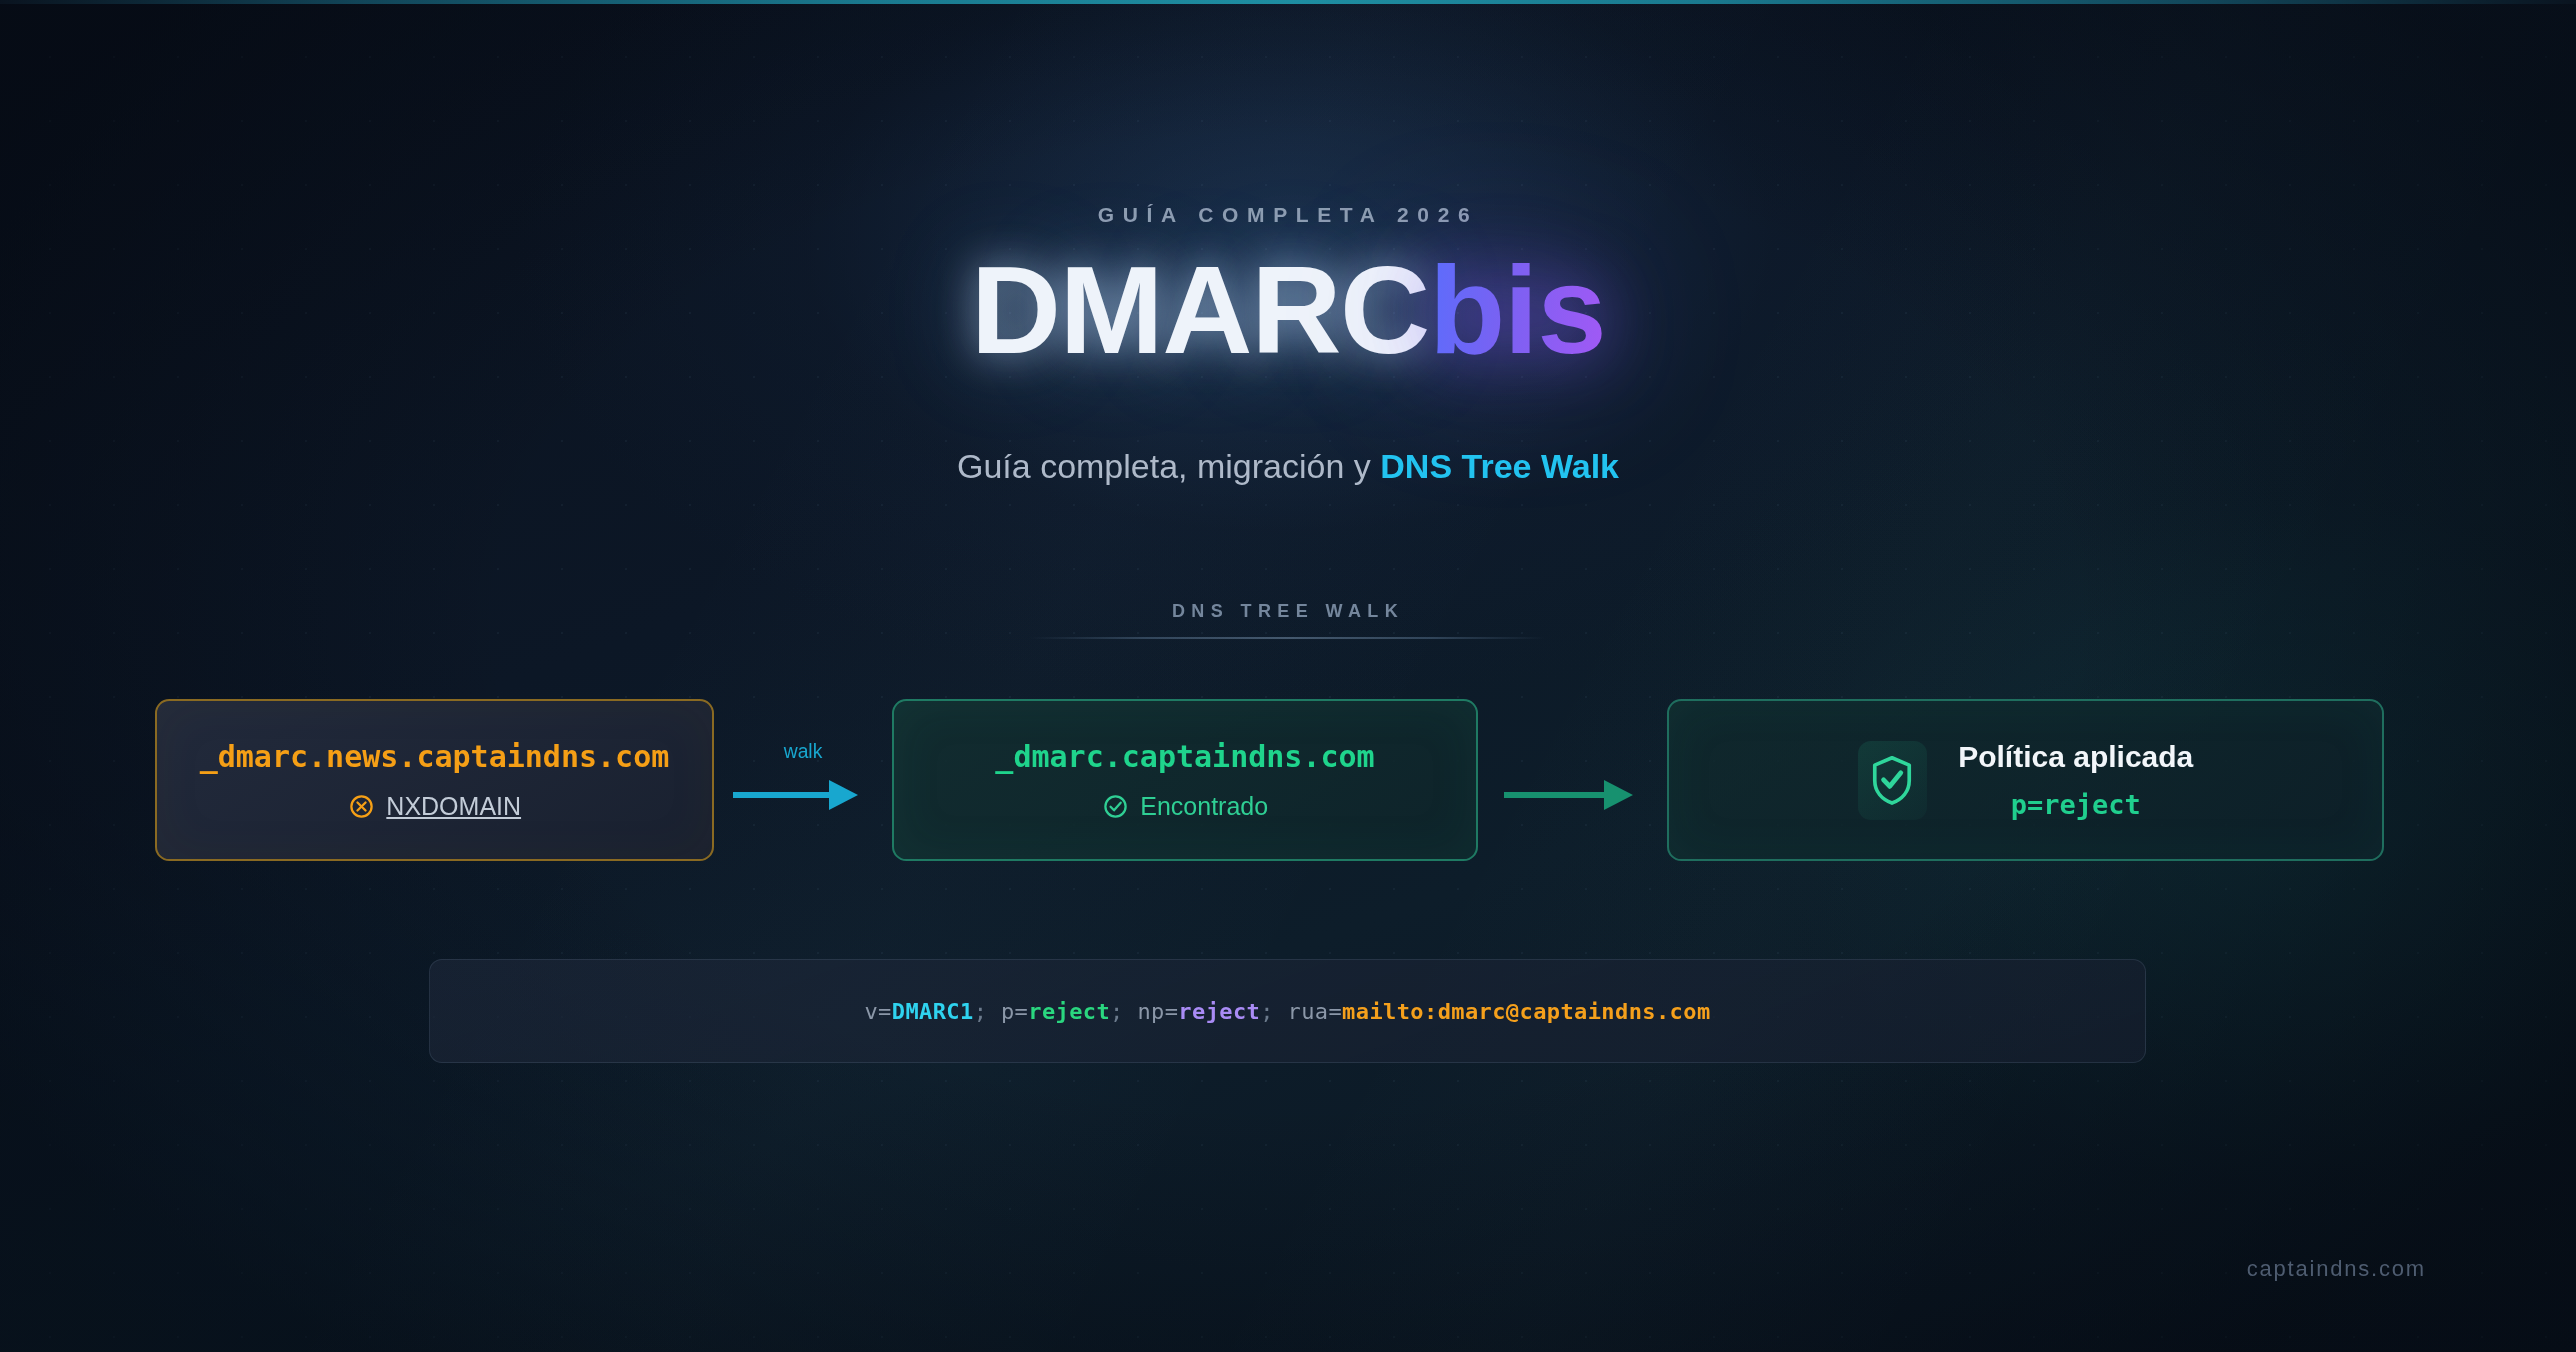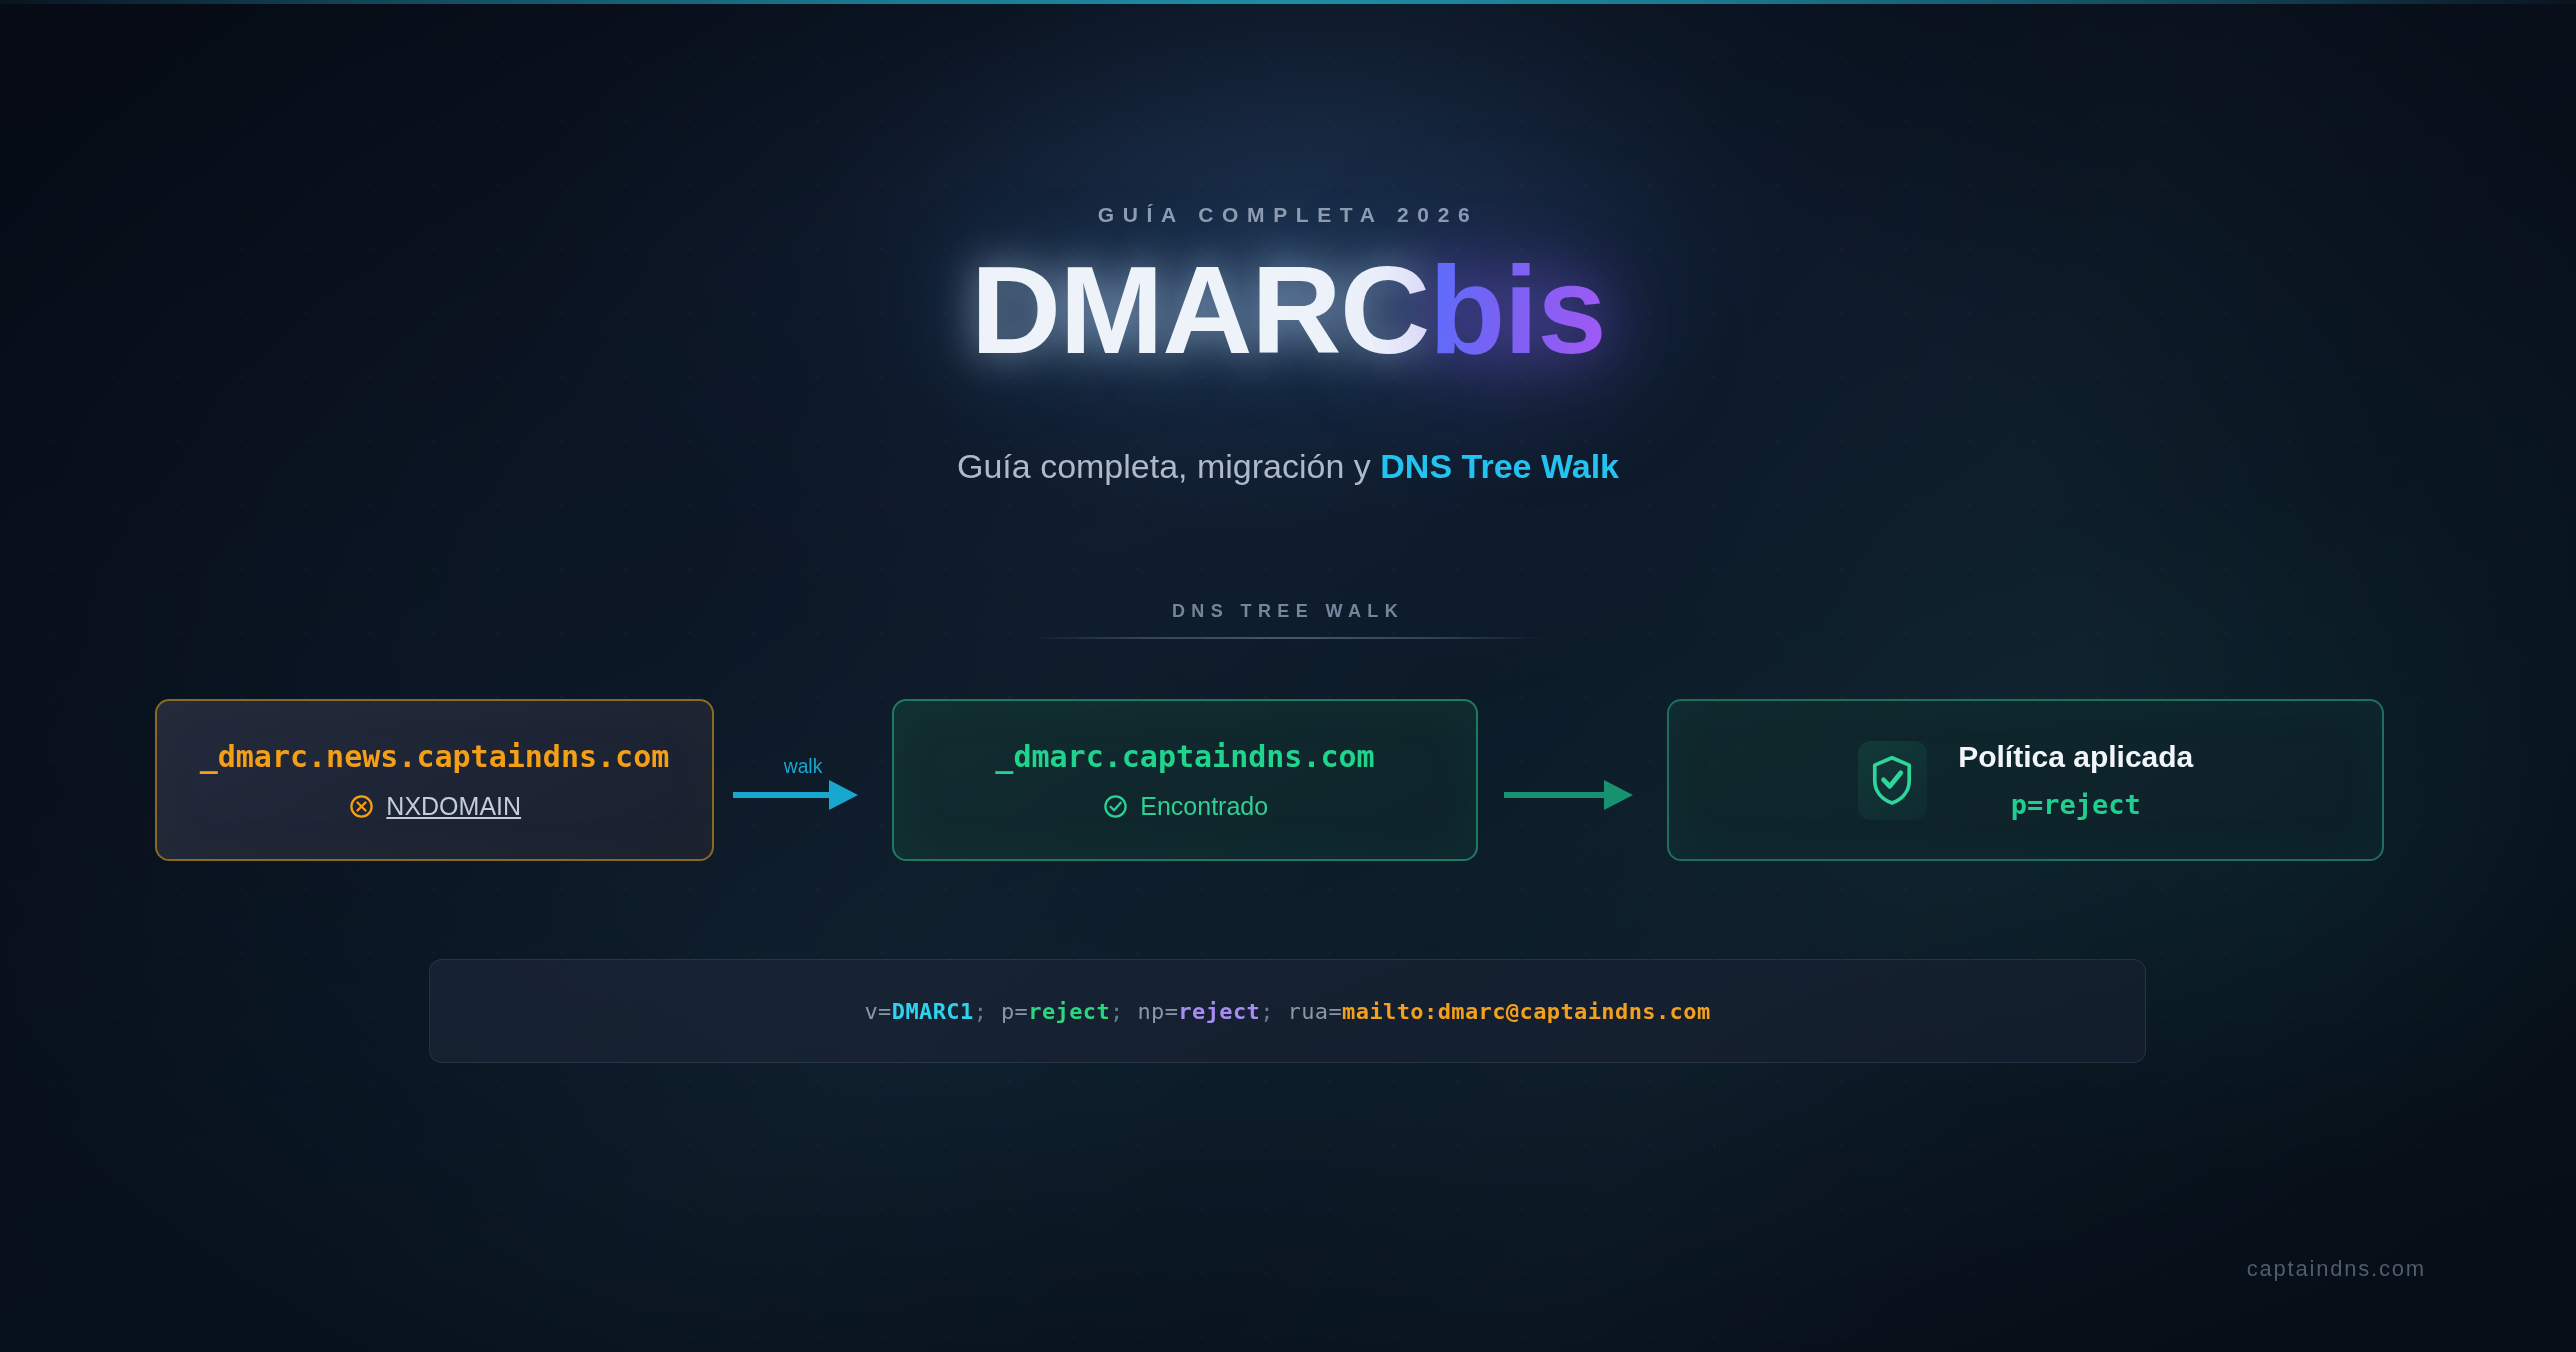--- a/index.html
+++ b/index.html
@@ -178,21 +178,21 @@
   .arrow{
     position:relative;
     flex:none;
     display:flex;align-items:center;justify-content:center;
     height:162px;
   }
   .arrow.a1{width:178px;}
   .arrow.a2{width:189px;}
   .arrow-label{
     position:absolute;
-    top:57px;left:0;right:0;
+    top:42px;left:0;right:0;
     text-align:center;
     font-size:19.3px;
     font-weight:400;
     color:#18a7cf;
   }
   .arrow-body{
     position:absolute;
     top:81px;
     display:flex;align-items:center;
   }

